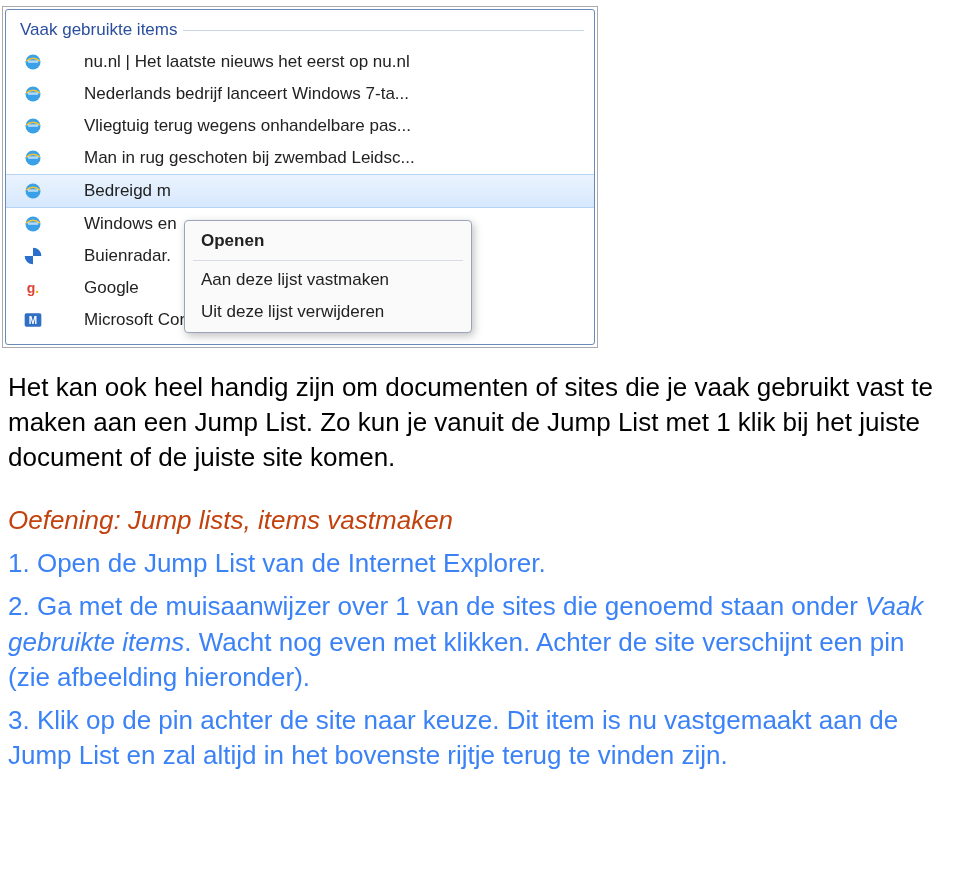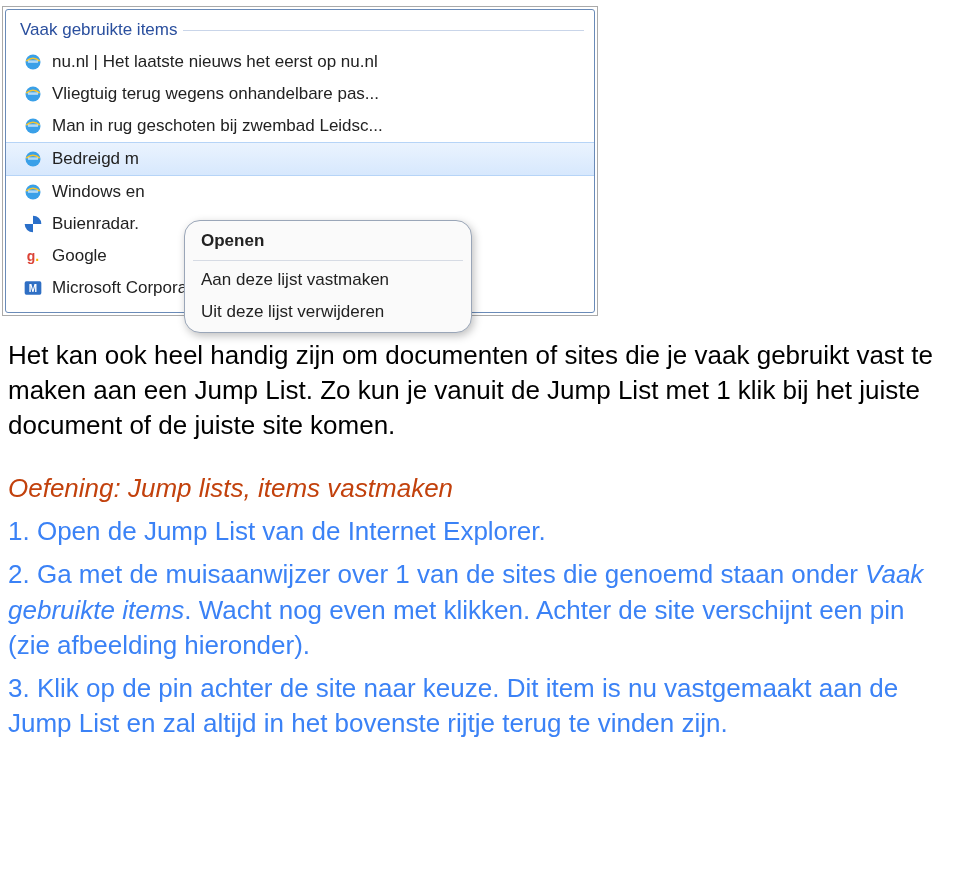--- a/index.html
+++ b/index.html
@@ -64,29 +64,30 @@
   }
   .ie-icon svg { width: 20px; height: 20px; }
   .buienradar-icon svg { width: 20px; height: 20px; }
   .google-icon { font-weight: bold; font-size: 14px; }
   .ms-icon svg { width: 20px; height: 20px; }
   .jl-text {
     white-space: nowrap;
     overflow: hidden;
     text-overflow: ellipsis;
     color: #222;
+    margin-left: 32px;
   }
   .context-menu {
     position: absolute;
     top: 210px;
     left: 178px;
     width: 288px;
     background: #fafafa;
     border: 1px solid #9aa6b8;
-    border-radius: 16px;
+    border-radius: 4px;
     box-shadow: 2px 3px 8px rgba(0,0,0,0.25);
     padding: 4px 2px;
     z-index: 10;
   }
   .cm-item {
     padding: 6px 14px;
     font-size: 17px;
     color: #222;
   }
   .cm-item.bold { font-weight: bold; }
@@ -134,20 +135,30 @@
       <span class="jl-text">nu.nl | Het laatste nieuws het eerst op nu.nl</span>
     </div>
     <div class="jl-item">
       <span class="jl-icon ie-icon">
         <svg viewBox="0 0 24 24">
             <circle cx="12" cy="12" r="9" fill="#3aa0e8"></circle>
             <path d="M4 11 Q12 4 20 11" stroke="#f4c430" stroke-width="2" fill="none"></path>
             <rect x="6" y="10" width="12" height="3" fill="#fff" opacity="0.6"></rect>
           </svg>
       </span>
+      <span class="jl-text">Nederlands bedrijf lanceert Windows 7-ta...</span>
+    </div>
+    <div class="jl-item">
+      <span class="jl-icon ie-icon">
+        <svg viewBox="0 0 24 24">
+            <circle cx="12" cy="12" r="9" fill="#3aa0e8"></circle>
+            <path d="M4 11 Q12 4 20 11" stroke="#f4c430" stroke-width="2" fill="none"></path>
+            <rect x="6" y="10" width="12" height="3" fill="#fff" opacity="0.6"></rect>
+          </svg>
+      </span>
       <span class="jl-text">Vliegtuig terug wegens onhandelbare pas...</span>
     </div>
     <div class="jl-item">
       <span class="jl-icon ie-icon">
         <svg viewBox="0 0 24 24">
             <circle cx="12" cy="12" r="9" fill="#3aa0e8"></circle>
             <path d="M4 11 Q12 4 20 11" stroke="#f4c430" stroke-width="2" fill="none"></path>
             <rect x="6" y="10" width="12" height="3" fill="#fff" opacity="0.6"></rect>
           </svg>
       </span>

